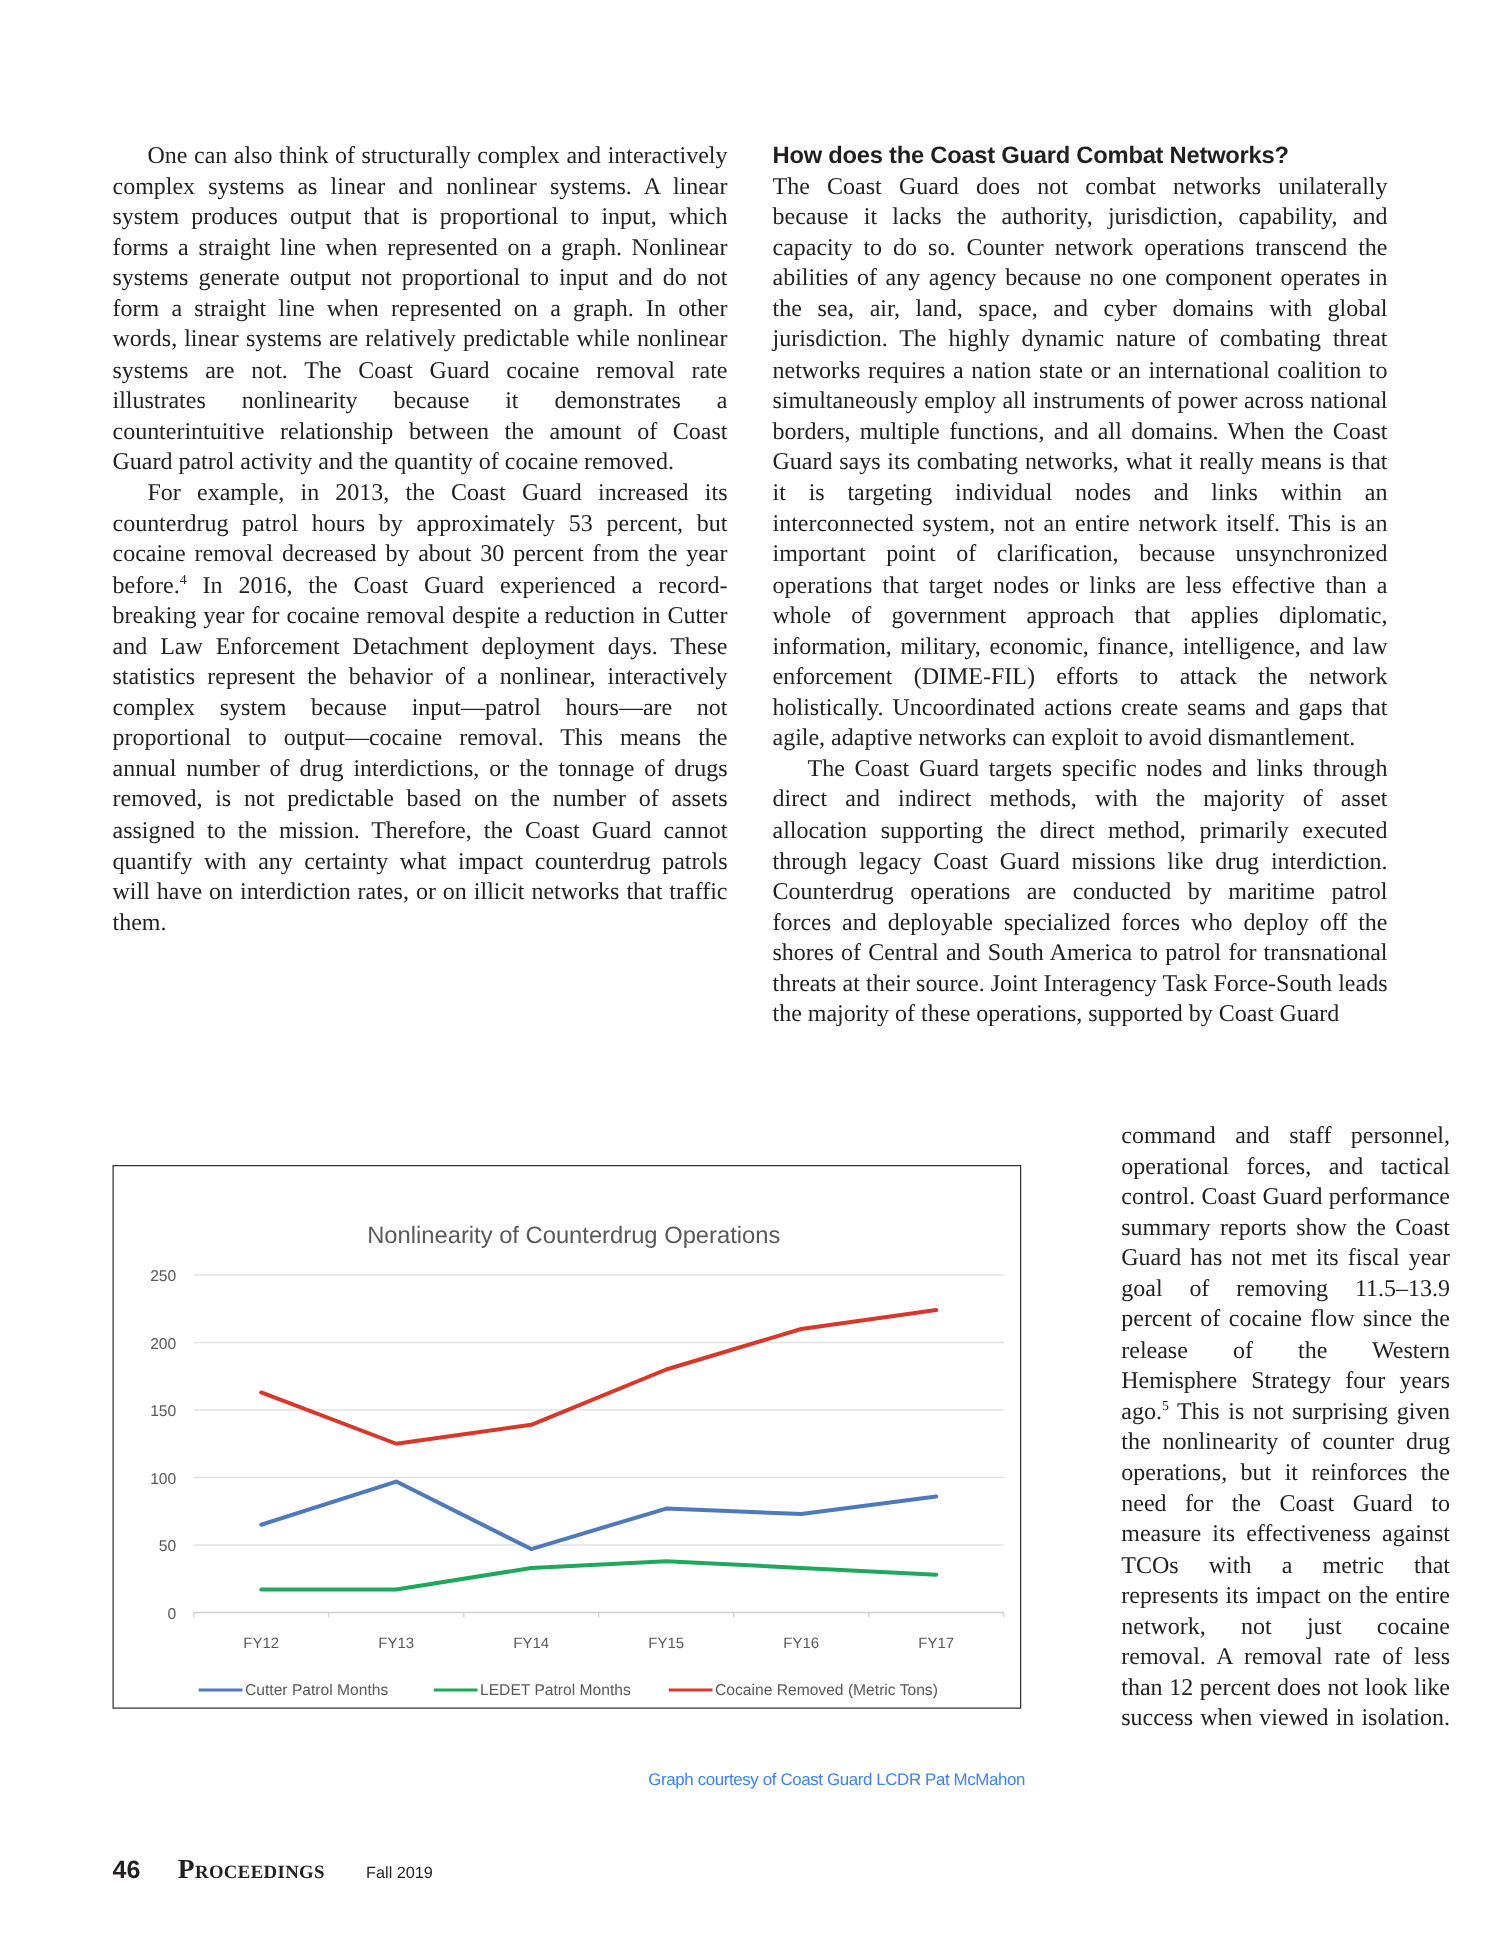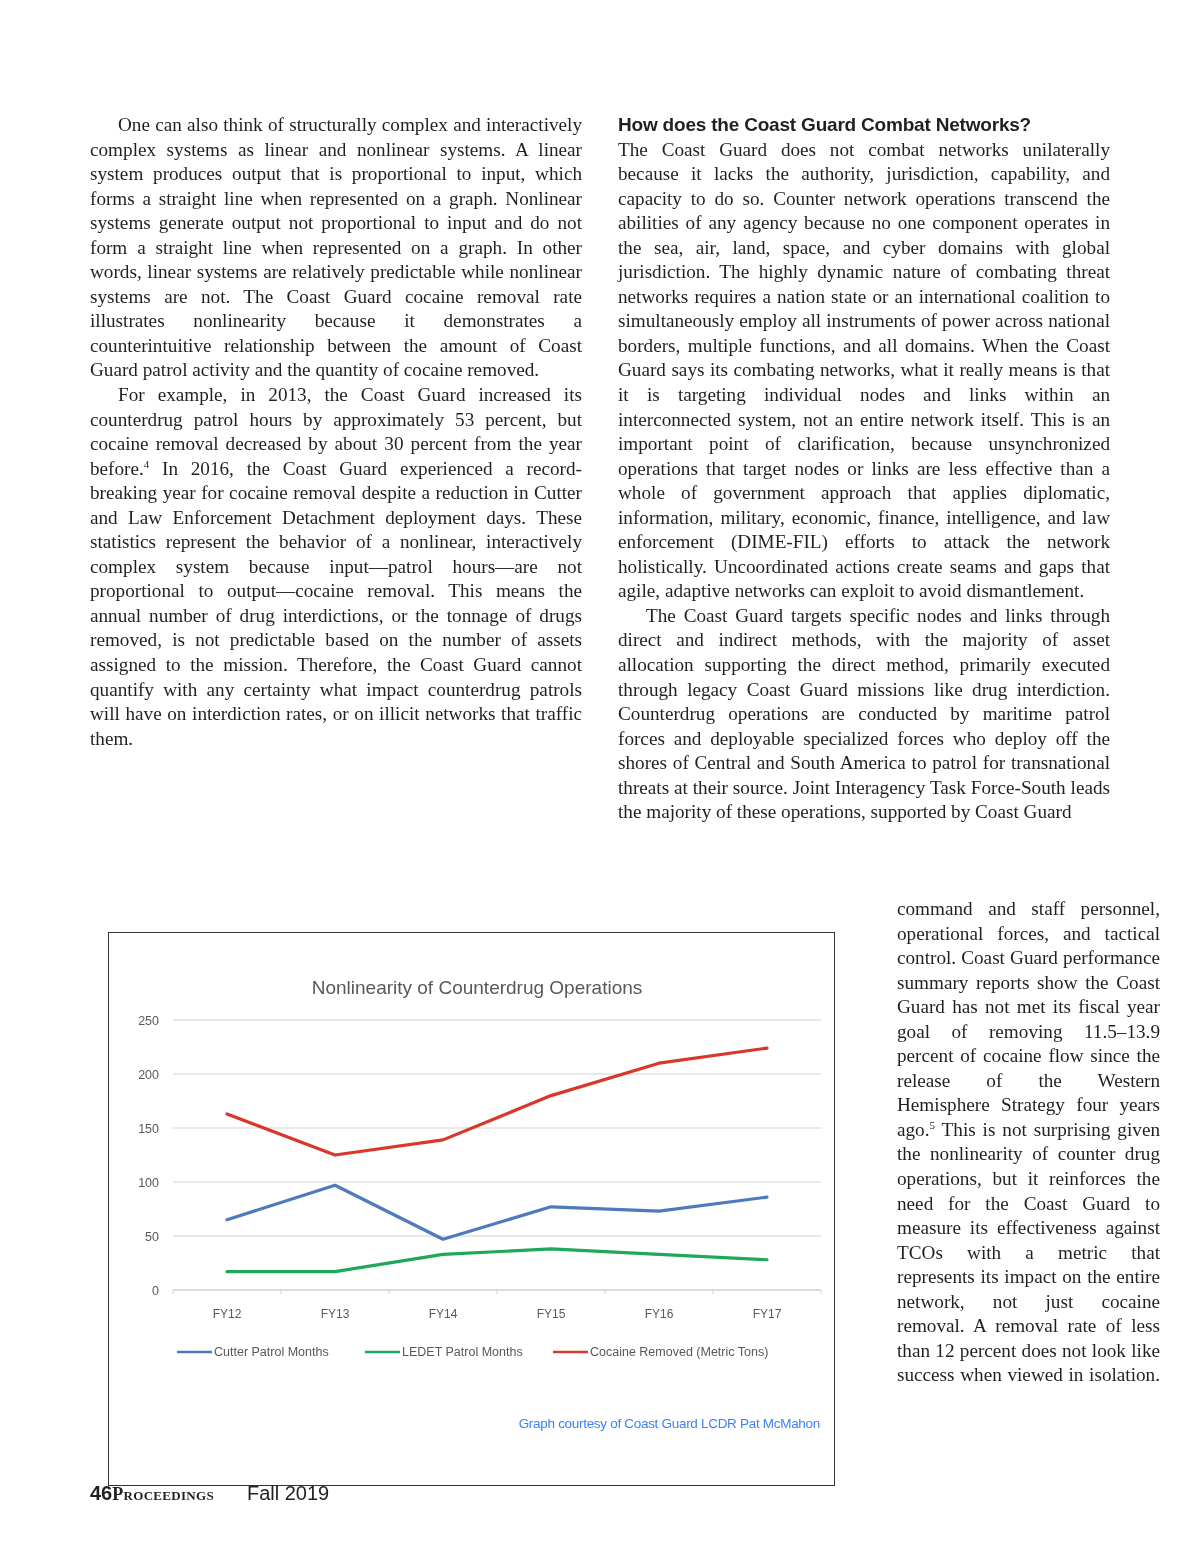--- a/index.html
+++ b/index.html
@@ -5,27 +5,27 @@
   html, body { margin: 0; padding: 0; background: #ffffff; }
   body { width: 1200px; height: 1558px; position: relative; overflow: hidden; color: #231f20; }
   .col { position: absolute; font-family: "Liberation Serif", "DejaVu Serif", serif; font-size: 19.2px; line-height: 24.55px; text-align: justify; }
   .col p { margin: 0; }
   .col p.indent { text-indent: 28px; }
   #left-col { left: 90px; top: 113px; width: 492px; }
   #right-col { left: 618px; top: 113px; width: 492px; }
   #right-narrow { left: 897px; top: 897px; width: 263px; }
   .heading { font-family: "Liberation Sans", "DejaVu Sans", sans-serif; font-weight: bold; font-size: 19px; line-height: 24.55px; text-align: left; letter-spacing: -0.2px; }
   sup { font-size: 11px; line-height: 0; vertical-align: 7px; }
-  .chart-box { position: absolute; left: 90px; top: 932px; width: 727px; height: 554px; border: 1.5px solid #333; box-sizing: border-box; background: #fff; margin-left: 18px; }
+  .chart-box { position: absolute; left: 90px; top: 932px; width: 727px; height: 435px; border: 1.5px solid #333; box-sizing: border-box; background: #fff; }
   .chart-box svg { position: absolute; left: 0; top: 0; }
   .caption { position: absolute; right: 380px; top: 1416px; font-family: "Liberation Sans", "DejaVu Sans", sans-serif; font-size: 13.5px; letter-spacing: -0.3px; color: #3b82f6; }
   .footer { position: absolute; left: 90px; top: 1482px; height: 30px; display: flex; align-items: baseline; font-family: "Liberation Sans", "DejaVu Sans", sans-serif; color: #231f20; }
-  .footer .page-num { font-weight: bold; font-size: 20px; }
-  .footer .pub { font-family: "Liberation Serif", "DejaVu Serif", serif; font-weight: bold; font-size: 18px; font-variant: small-caps; margin-right: 33px; letter-spacing: 0.3px; }
-  .footer .issue { font-size: 20px; }
+  .footer .page-num { font-weight: bold; font-size: 20px; margin-right: 30px; }
+  .footer .pub { font-family: "Liberation Serif", "DejaVu Serif", serif; font-weight: bold; font-size: 22px; font-variant: small-caps; margin-right: 33px; letter-spacing: 0.3px; }
+  .footer .issue { font-size: 13px; }
 </style>
 </head>
 <body>
 
 <div id="left-col" class="col">
   <p class="indent">One can also think of structurally complex and interactively complex systems as linear and nonlinear systems. A linear system produces output that is proportional to input, which forms a straight line when represented on a graph. Nonlinear systems generate output not proportional to input and do not form a straight line when represented on a graph. In other words, linear systems are relatively predictable while nonlinear systems are not. The Coast Guard cocaine removal rate illustrates nonlinearity because it demonstrates a counterintuitive relationship between the amount of Coast Guard patrol activity and the quantity of cocaine removed.</p>
   <p class="indent"><span>For example, in 2013, the Coast Guard increased its counterdrug patrol hours by approximately 53 percent, but cocaine removal decreased by about 30 percent from the year before.</span><sup>4</sup><span> In 2016, the Coast Guard experienced a record-breaking year for cocaine removal despite a reduction in Cutter and Law Enforcement Detachment deployment days. These statistics represent the behavior of a nonlinear, interactively complex system because input—patrol hours—are not proportional to output—cocaine removal. This means the annual number of drug interdictions, or the tonnage of drugs removed, is not predictable based on the number of assets assigned to the mission. Therefore, the Coast Guard cannot quantify with any certainty what impact counterdrug patrols will have on interdiction rates, or on illicit networks that traffic them.</span></p>
 </div>
 
 <div id="right-col" class="col">

